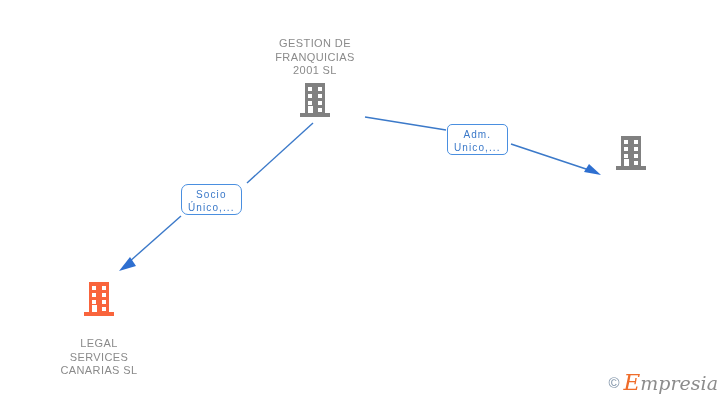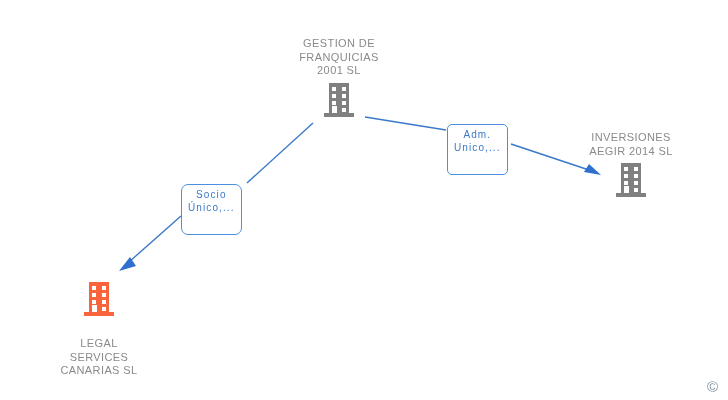--- a/index.html
+++ b/index.html
@@ -54,21 +54,21 @@
     position: absolute;
     box-sizing: border-box;
     border: 1px solid #4a8fe0;
     border-radius: 5px;
     background: #ffffff;
     color: #3b79c9;
     font-size: 10px;
     line-height: 13px;
     letter-spacing: 1.1px;
     text-align: center;
-    padding: 3px 6px 20px 6px;
+    padding: 3px 6px 0 6px;
     white-space: pre-line;
   }
   
   #watermark {
     position: absolute;
     right: 10px;
     bottom: 6px;
     display: flex;
     align-items: center;
     gap: 4px;
@@ -101,41 +101,39 @@
 
     <line x1="511" y1="144" x2="592" y2="171" stroke="#3b79c9" stroke-width="1.4"></line>
     <polygon points="601,175 584,172 589,164" fill="#2e6fd0"></polygon>
 
     <line x1="313" y1="123" x2="247" y2="183" stroke="#3b79c9" stroke-width="1.4"></line>
 
     <line x1="181" y1="216" x2="129" y2="262" stroke="#3b79c9" stroke-width="1.4"></line>
     <polygon points="119,271 136,266 130,257" fill="#2e6fd0"></polygon>
   </svg>
 
-  <div class="node label-top" style="left:339px; top:37px;">
+  <div class="node label-top" style="left:315px; top:37px;">
     <div class="node-label">GESTION DE
 FRANQUICIAS
 2001 SL</div>
     <svg class="node-icon" width="30" height="36" viewBox="0 0 30 36">
       <rect x="5" y="1" width="20" height="30" fill="#808080"></rect>
       <rect x="0" y="31" width="30" height="4" fill="#808080"></rect>
       <rect x="8" y="5" width="4" height="4" fill="#ffffff"></rect>
       <rect x="18" y="5" width="4" height="4" fill="#ffffff"></rect>
       <rect x="8" y="12" width="4" height="4" fill="#ffffff"></rect>
       <rect x="18" y="12" width="4" height="4" fill="#ffffff"></rect>
       <rect x="8" y="19" width="4" height="4" fill="#ffffff"></rect>
       <rect x="18" y="19" width="4" height="4" fill="#ffffff"></rect>
       <rect x="18" y="26" width="4" height="4" fill="#ffffff"></rect>
       <rect x="8" y="24" width="5" height="7" fill="#ffffff"></rect>
     </svg>
   </div>
 
   <div class="node label-top" style="left:631px; top:131px;">
-    <div class="node-label">INVERSIONES
-AEGIR 2014  SL</div>
     <svg class="node-icon" width="30" height="36" viewBox="0 0 30 36">
       <rect x="5" y="1" width="20" height="30" fill="#808080"></rect>
       <rect x="0" y="31" width="30" height="4" fill="#808080"></rect>
       <rect x="8" y="5" width="4" height="4" fill="#ffffff"></rect>
       <rect x="18" y="5" width="4" height="4" fill="#ffffff"></rect>
       <rect x="8" y="12" width="4" height="4" fill="#ffffff"></rect>
       <rect x="18" y="12" width="4" height="4" fill="#ffffff"></rect>
       <rect x="8" y="19" width="4" height="4" fill="#ffffff"></rect>
       <rect x="18" y="19" width="4" height="4" fill="#ffffff"></rect>
       <rect x="18" y="26" width="4" height="4" fill="#ffffff"></rect>
@@ -162,15 +160,16 @@
   </div>
 
   <div class="edge-label" style="left:447px; top:124px;">Adm.
 Unico,...</div>
 
   <div class="edge-label" style="left:181px; top:184px;border-radius:7px;">Socio
 Único,...</div>
 
   <div id="watermark">
     <span class="wm-copy">©</span>
+    <span class="wm-brand"><span class="wm-first">E</span><span>mpresia</span></span>
   </div>
 
 </div>
 
 </body></html>

